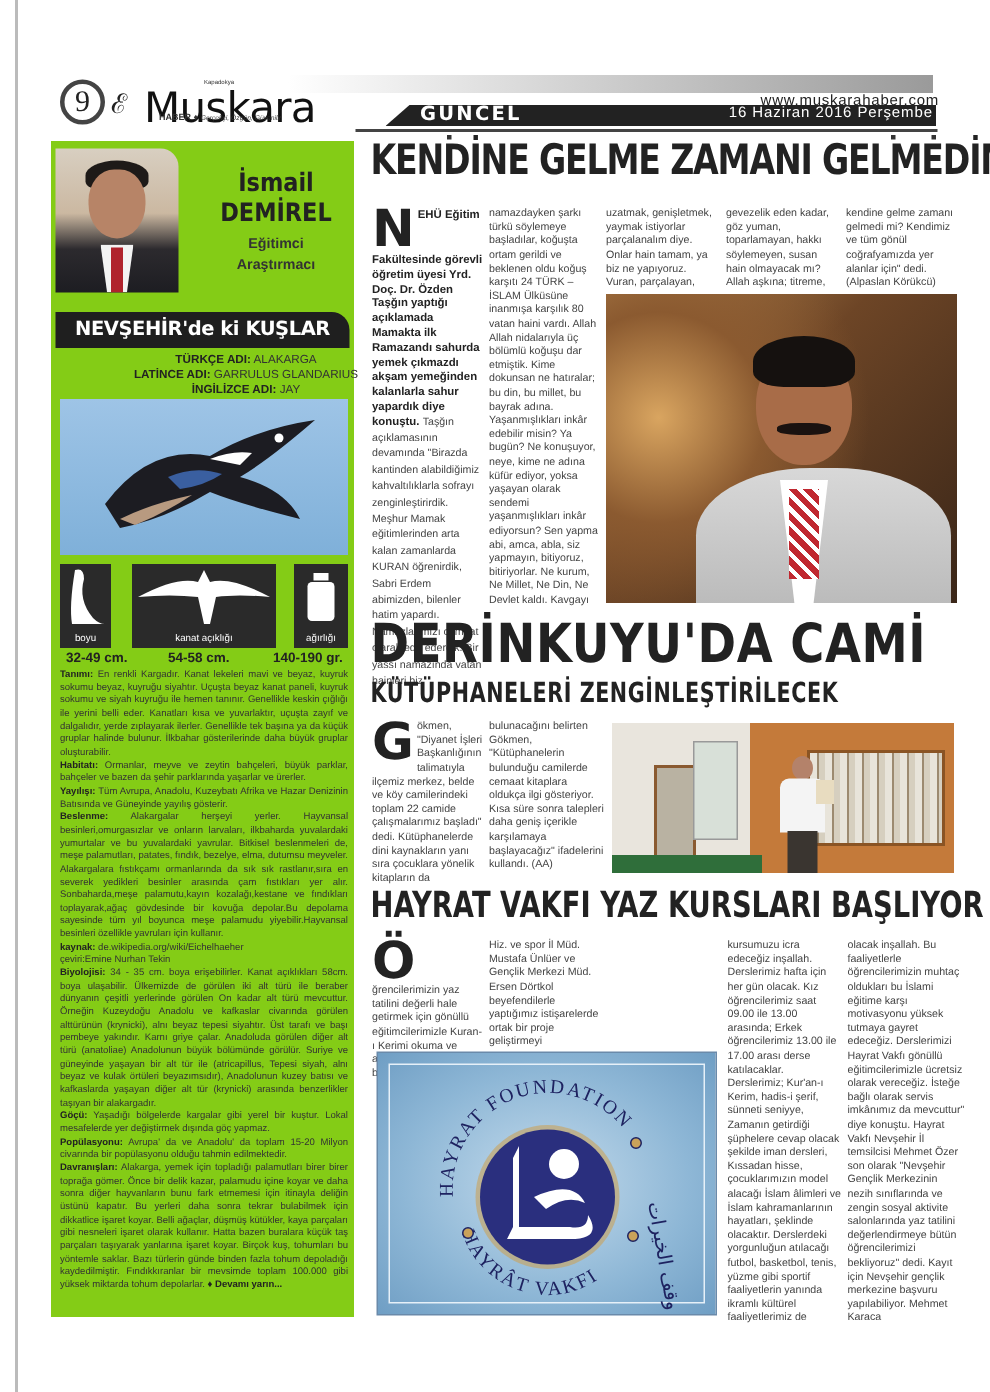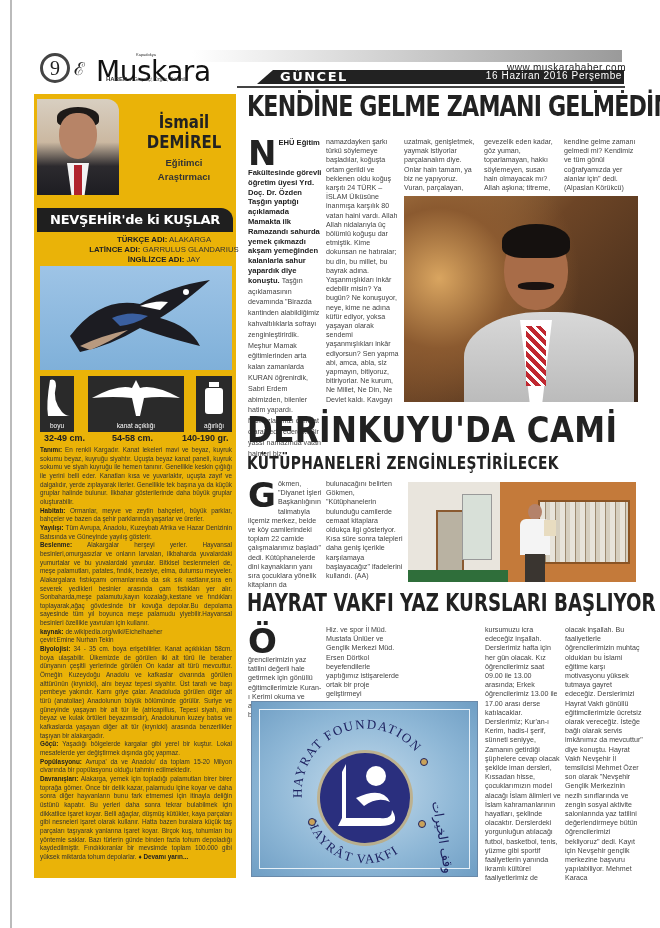--- a/index.html
+++ b/index.html
@@ -14,21 +14,21 @@
 .logo-swirl{position:absolute;left:0;top:4px;font-size:18px;color:#222;}
 .logo-sub{position:absolute;left:32px;top:24px;font-size:6px;font-weight:bold;color:#333;}
 .logo-top{position:absolute;left:62px;top:0;font-size:4px;color:#333;}
 .grey-band{position:absolute;left:180px;top:2px;width:430px;height:12px;background:linear-gradient(90deg,#fff,#9a9a9a);clip-path:polygon(0 0,100% 0,100% 100%,0 100%);}
 .web{position:absolute;right:26px;top:14px;font-size:10px;color:#222;letter-spacing:.5px;margin-left:18px;}
 .dark-band{position:absolute;left:245px;top:22px;width:367px;height:14px;background:#222;clip-path:polygon(16px 0,100% 0,100% 100%,0 100%);}
 .sec{position:absolute;left:268px;top:21px;font-size:13px;font-weight:bold;color:#fff;letter-spacing:1.5px;font-family:"DejaVu Sans",sans-serif;}
 .date{position:absolute;right:30px;top:22px;font-size:10px;color:#fff;letter-spacing:.6px;}
 .rule{position:absolute;left:225px;top:38px;width:388px;height:2px;background:#444;}
 
-.left{position:absolute;left:22px;top:94px;width:202px;height:784px;background:#eab308;}
+.left{position:absolute;left:22px;top:94px;width:202px;height:784px;background:#84cc16;}
 .photo{position:absolute;left:3px;top:5px;width:82px;height:96px;border-radius:0 12px 0 0;background:linear-gradient(180deg,#d8cfc1 0%,#cbb8a1 45%,#2c2a2e 70%,#1d1d22 100%);overflow:hidden;}
 .photo .face{position:absolute;left:22px;top:14px;width:38px;height:46px;border-radius:45% 45% 50% 50%;background:#b78467;}
 .photo .hair{position:absolute;left:20px;top:8px;width:42px;height:20px;border-radius:50% 50% 30% 30%;background:#1e1a18;}
 .photo .shirt{position:absolute;left:30px;top:64px;width:22px;height:32px;background:#f3f3f3;clip-path:polygon(0 0,100% 0,80% 100%,20% 100%);}
 .photo .tie{position:absolute;left:37px;top:66px;width:8px;height:30px;background:#b0232d;}
 .author-name{position:absolute;left:100px;top:18px;width:100px;text-align:center;font-family:"DejaVu Sans",sans-serif;font-weight:bold;font-size:17px;line-height:20px;color:#222;transform:scaleX(.88);}
 .author-title{position:absolute;left:100px;top:62px;width:100px;text-align:center;font-size:9.5px;font-weight:bold;line-height:14px;color:#333;}
 .birds-banner{position:absolute;left:3px;top:114px;width:196px;height:24px;background:#1f1f1f;border-radius:0 12px 0 0;color:#fff;font-family:"DejaVu Sans",sans-serif;font-weight:bold;font-size:13px;line-height:24px;text-align:center;letter-spacing:-0.3px;}
 .names{position:absolute;left:16px;top:141px;width:228px;text-align:center;font-size:7.8px;line-height:10px;color:#333;}
 .names b{color:#222;}

